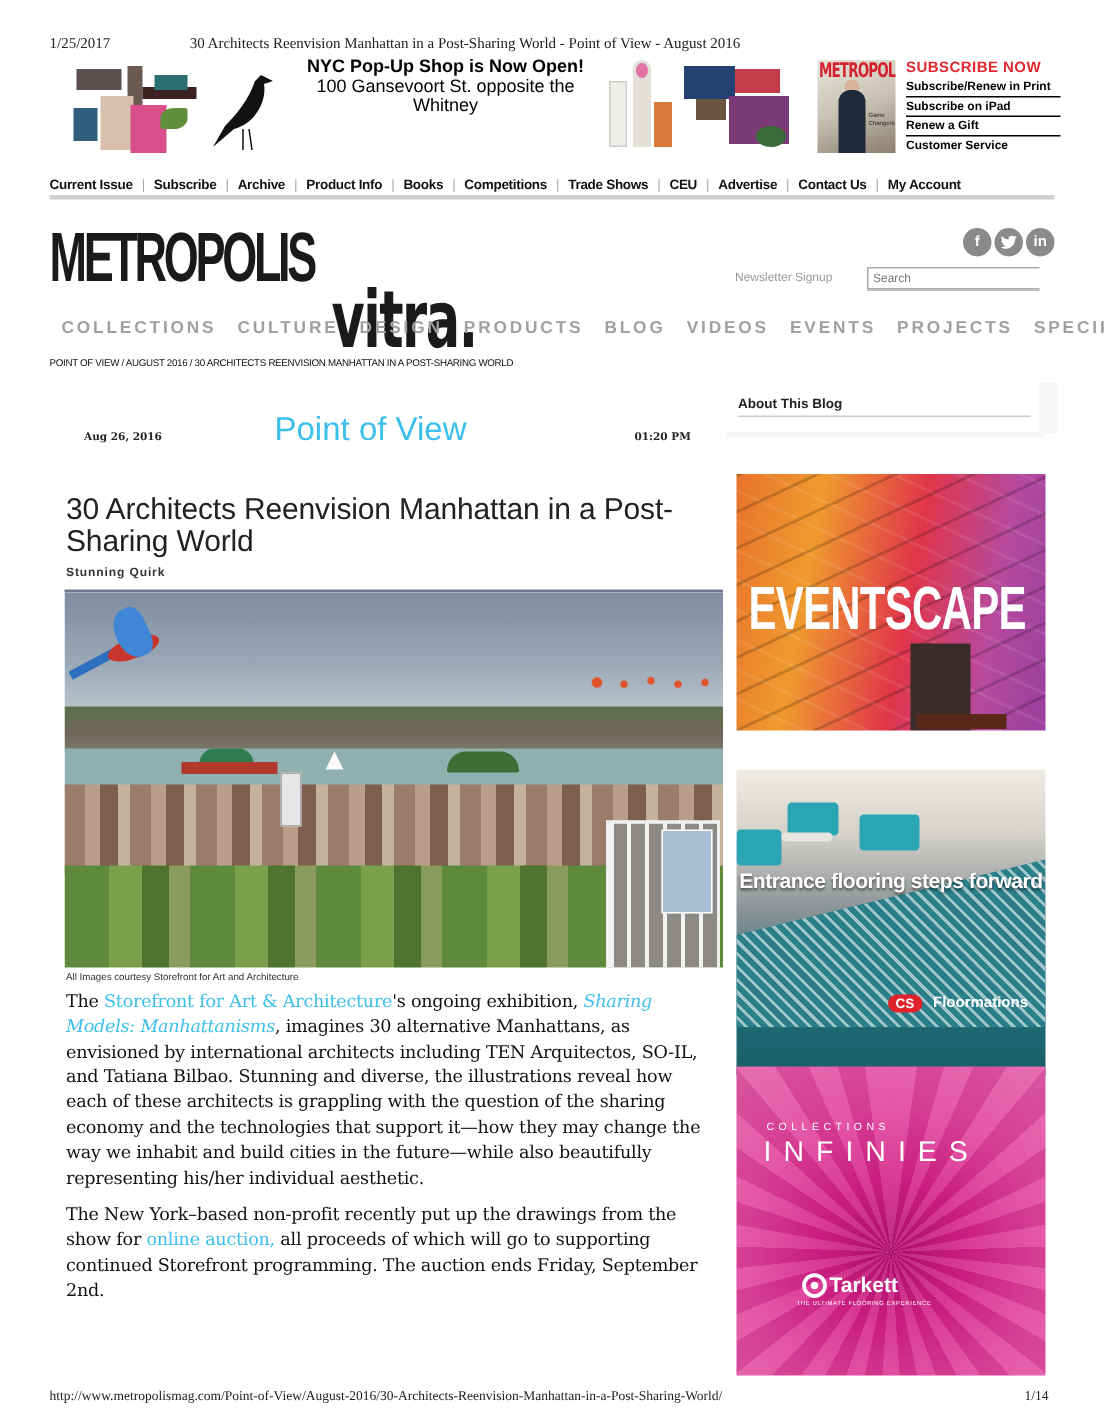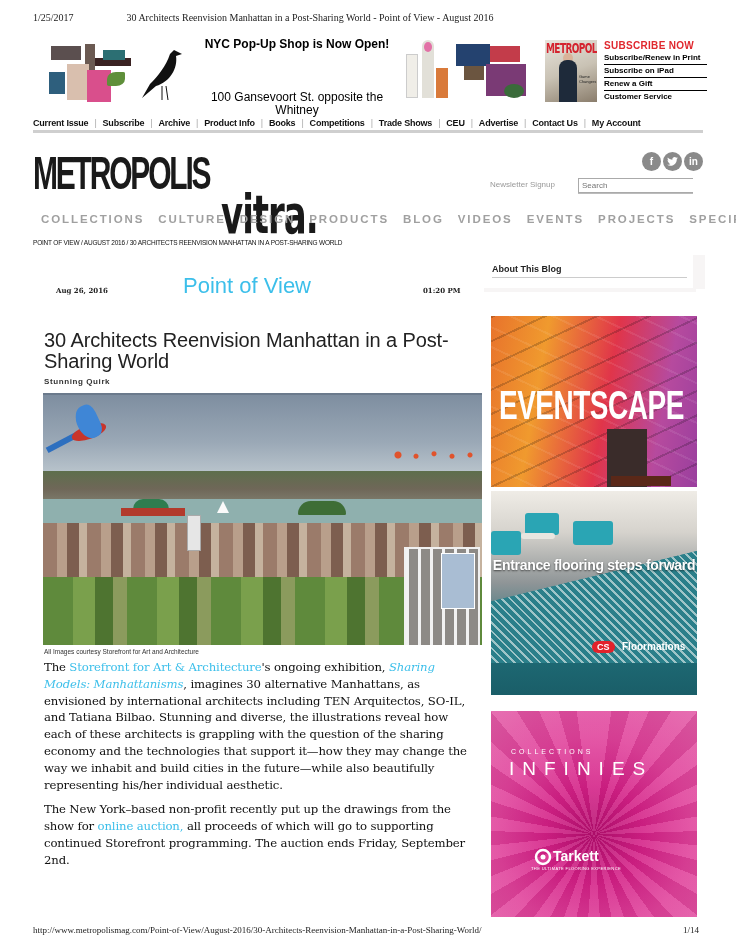--- a/index.html
+++ b/index.html
@@ -1,31 +1,31 @@
 <!DOCTYPE html>
 <html><head>
 <meta charset="utf-8">
 <style>
   * { box-sizing: border-box; margin: 0; padding: 0; }
   html, body { width: 736px; height: 952px; background: #ffffff; overflow: hidden; }
   body { position: relative; font-family: "Liberation Sans", sans-serif; color: #000; }
 
-  .print-header { position: absolute; top: 12px; left: 0; width: 620px; height: 16px; font-family: "Liberation Serif", serif; font-size: 10px; color: #222; text-decoration: underline; }
+  .print-header { position: absolute; top: 24px; left: 0; width: 620px; height: 16px; font-family: "Liberation Serif", serif; font-size: 10px; color: #222; text-decoration: underline; }
   .print-header .date { position: absolute; left: 33px; top: 0; }
   .print-header .title { position: absolute; left: 0; right: 0; text-align: center; top: 0; }
 
   
   .vitra-ad { position: absolute; left: 40px; top: 38px; width: 490px; height: 68px; }
   .vitra-ad .collage-left { position: absolute; left: 5px; top: 4px; width: 98px; height: 62px; }
   .vitra-ad .collage-left div { position: absolute; }
   .vitra-ad .bird { position: absolute; left: 100px; top: 8px; width: 46px; height: 56px; }
   .vitra-ad .brand { position: absolute; left: 148px; top: 0; width: 218px; text-align: center; }
   .vitra-ad .brand .logo { font-family: "DejaVu Sans", sans-serif; font-weight: bold; font-size: 34px; letter-spacing: -1px; line-height: 34px; }
   .vitra-ad .brand .line1 { font-weight: bold; font-size: 12px; line-height: 13px; }
-  .vitra-ad .brand .line2 { font-size: 12px; line-height: 13px; margin-top: 40px; }
+  .vitra-ad .brand .line2 { font-size: 12px; line-height: 13px; }
   .vitra-ad .collage-right { position: absolute; left: 360px; top: 2px; width: 135px; height: 64px; }
   .vitra-ad .collage-right div { position: absolute; }
 
   .subscribe-box { position: absolute; left: 545px; top: 40px; width: 162px; height: 64px; }
   .subscribe-box .cover { position: absolute; left: 0; top: 0; width: 52px; height: 62px; background: linear-gradient(160deg,#e8e4dc 0%,#c9c2b4 50%,#8a7d6c 100%); overflow: hidden; }
   .subscribe-box .cover .mast { position: absolute; top: 1px; left: 1px; font-family: "DejaVu Sans", sans-serif; font-weight: bold; font-size: 9px; color: #d4232e; letter-spacing: -0.6px; transform: scaleY(1.5); transform-origin: top left; }
   .subscribe-box .cover .person { position: absolute; left: 14px; top: 20px; width: 18px; height: 42px; background: #1e2a3a; border-radius: 8px 8px 0 0; }
   .subscribe-box .cover .head { position: absolute; left: 18px; top: 13px; width: 10px; height: 10px; background: #d9b39a; border-radius: 50%; }
   .subscribe-box .cover .tag { position: absolute; left: 34px; top: 34px; font-size: 4px; color: #222; line-height: 5px; }
   .subscribe-box .links { position: absolute; left: 59px; top: 0; width: 103px; }
@@ -92,21 +92,21 @@
   .about-blog-strip { position: absolute; left: 484px; top: 288px; width: 212px; height: 4px; background: #f7f5f5; }
   .about-blog-edge { position: absolute; left: 693px; top: 255px; width: 12px; height: 34px; background: #f7f5f5; }
 
   .ad { position: absolute; left: 491px; width: 206px; overflow: hidden; }
   .ad-eventscape { top: 316px; height: 171px; background: linear-gradient(100deg,#e8732c 0%,#f09a2e 25%,#e0354a 55%,#b64a9e 80%,#9a3f9e 100%); }
   .ad-eventscape .chevrons { position: absolute; inset: 0; background: repeating-linear-gradient(155deg,rgba(0,0,0,0.18) 0 2px,transparent 2px 22px), repeating-linear-gradient(25deg,rgba(255,255,255,0.08) 0 2px,transparent 2px 18px); }
   .ad-eventscape .door { position: absolute; left: 116px; top: 113px; width: 40px; height: 58px; background: #3a2c2a; }
   .ad-eventscape .seats { position: absolute; left: 120px; top: 160px; width: 60px; height: 10px; background: #5a2818; }
   .ad-eventscape .label { position: absolute; left: 8px; top: 70px; font-family: "Liberation Sans", sans-serif; font-size: 28px; font-weight: bold; color: #fff; letter-spacing: -0.5px; transform: scaleY(1.45); transform-origin: top left; line-height: 28px; }
 
-  .ad-floor { top: 491px; height: 204px; background: linear-gradient(180deg,#efece6 0%,#d6d3cd 20%,#8f9597 45%,#1f6d78 75%,#1a5e68 100%); }
+  .ad-floor { top: 513px; height: 204px; background: linear-gradient(180deg,#efece6 0%,#d6d3cd 20%,#8f9597 45%,#1f6d78 75%,#1a5e68 100%); }
   .ad-floor .carpet { position: absolute; left: 0; top: 60px; width: 100%; height: 112px; background: repeating-linear-gradient(45deg,#2a7f8a 0 4px,#9fc5c8 4px 6px), #2a7f8a; clip-path: polygon(0 45%,100% 0,100% 100%,0 100%); }
   .ad-floor .chair { position: absolute; background: #2aa5b4; border-radius: 3px; }
   .ad-floor .label { position: absolute; left: 0; right: 0; top: 66px; text-align: center; font-weight: bold; font-size: 14px; line-height: 16px; color: #fff; text-shadow: 0 1px 2px rgba(0,0,0,0.6); letter-spacing: -0.3px; }
   .ad-floor .cs { position: absolute; left: 101px; top: 150px; background: #e1222b; color: #fff; font-weight: bold; font-size: 9px; padding: 1px 5px; border-radius: 8px; }
   .ad-floor .brand { position: absolute; left: 131px; top: 150px; font-size: 10px; color: #fff; font-weight: bold; }
 
   .ad-tarkett { top: 711px; height: 206px; background: radial-gradient(circle at 50% 60%,#b40e6e 0%,#d41f86 30%,#e0409a 60%,#e35ba6 100%); }
   .ad-tarkett .petals { position: absolute; inset: 0; background: repeating-conic-gradient(from 0deg at 50% 60%,rgba(255,255,255,0.12) 0deg 8deg,rgba(0,0,0,0.05) 8deg 16deg); }
   .ad-tarkett .coll { position: absolute; left: 20px; top: 37px; font-size: 7px; letter-spacing: 3px; color: #fff; }
   .ad-tarkett .inf { position: absolute; left: 18px; top: 47px; font-size: 19px; letter-spacing: 8px; color: #fff; font-weight: normal; }

